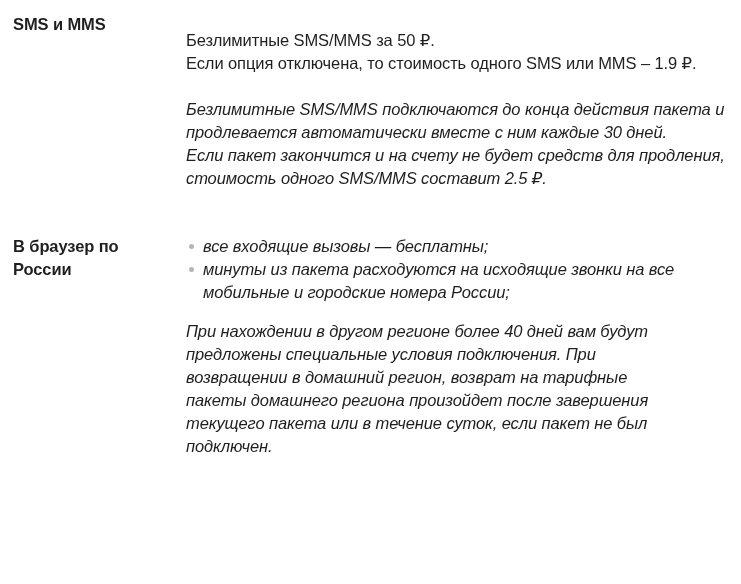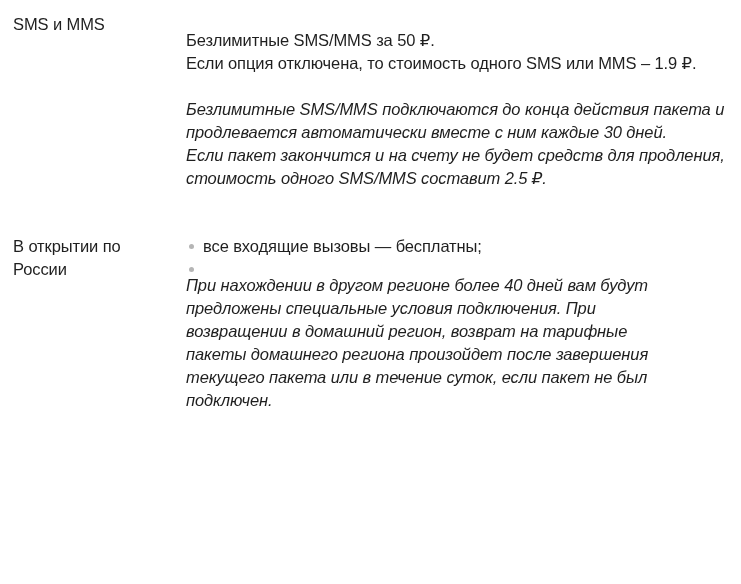--- a/index.html
+++ b/index.html
@@ -22,35 +22,36 @@
     min-height: 584px;
     padding: 13px 15px 6px 13px;
   }
   .row {
     display: grid;
     grid-template-columns: 173px 1fr;
     align-items: start;
   }
   .row + .row { margin-top: 45px; }
   .label {
-    font-weight: 400;
+    font-weight: 700;
     padding-right: 26px;
   }
   .content { max-width: 542px; }
   .content p {
     margin: 16px 0 23px 0;
     white-space: pre-line;
   }
   .content p:last-child { margin-bottom: 0; font-style: italic; }
   .content p.intro { margin-bottom: 0; }
   .content p.outro { max-width: 506px; }
   ul.cond-list {
     list-style: none;
     margin: 0 0 16px 0;
     padding: 0;
+    font-style: italic;
   }
   ul.cond-list li {
     position: relative;
     padding-left: 17px;
   }
   .dot {
     position: absolute;
     left: 3px;
     top: 9px;
     width: 5px;
@@ -68,31 +69,32 @@
     <div class="label">SMS и MMS</div>
     <div class="content">
       <p>Безлимитные SMS/MMS за 50 ₽.
 Если опция отключена, то стоимость одного SMS или MMS – 1.9 ₽.</p>
       <p>Безлимитные SMS/MMS подключаются до конца действия пакета и продлевается автоматически вместе с ним каждые 30 дней.
 Если пакет закончится и на счету не будет средств для продления, стоимость одного SMS/MMS составит 2.5 ₽.</p>
     </div>
   </section>
 
   <section class="row">
-    <div class="label">В открытии по России</div>
+    <div class="label">В браузер по России</div>
     <div class="content">
       <ul class="cond-list">
 
           <li>
             <span class="dot"></span>
             <span>все входящие вызовы — бесплатны;</span>
           </li>
 
           <li>
             <span class="dot"></span>
+            <span>минуты из пакета расходуются на исходящие звонки на все мобильные и городские номера России;</span>
           </li>
 
 
 
         </ul>
       <p class="outro">При нахождении в другом регионе более 40 дней вам будут предложены специальные условия подключения. При возвращении в домашний регион, возврат на тарифные пакеты домашнего региона произойдет после завершения текущего пакета или в течение суток, если пакет не был подключен.</p>
     </div>
   </section>
 
 </div>

